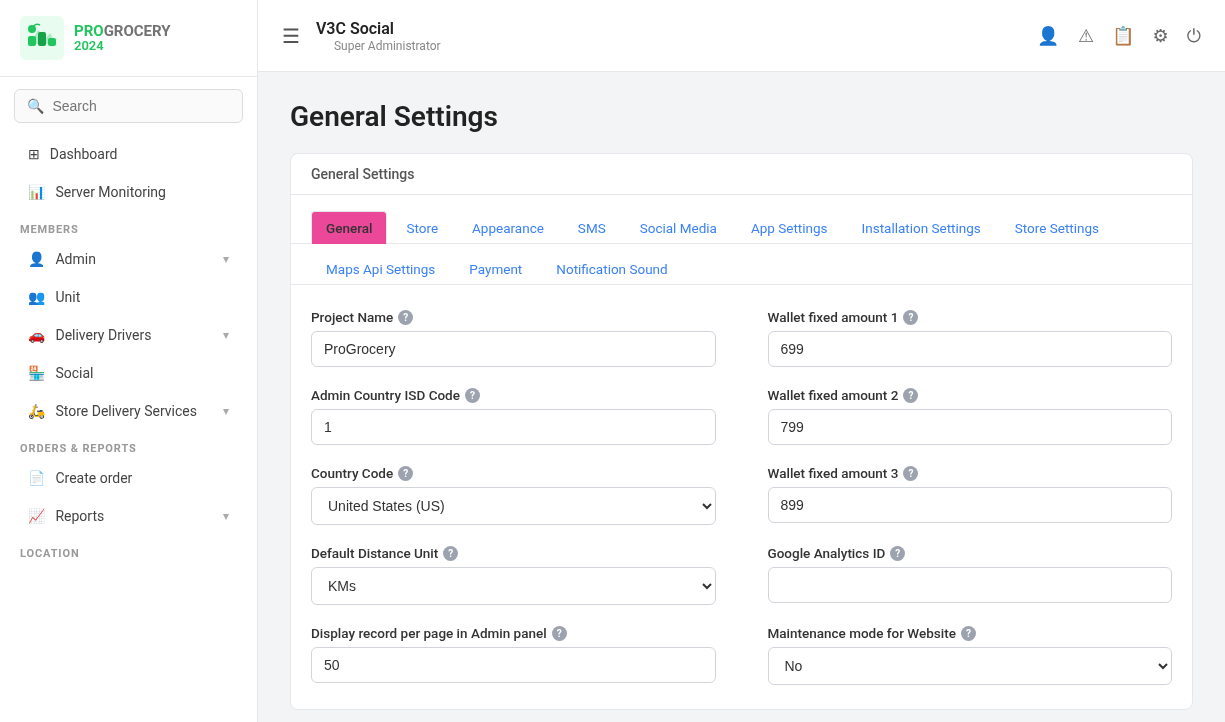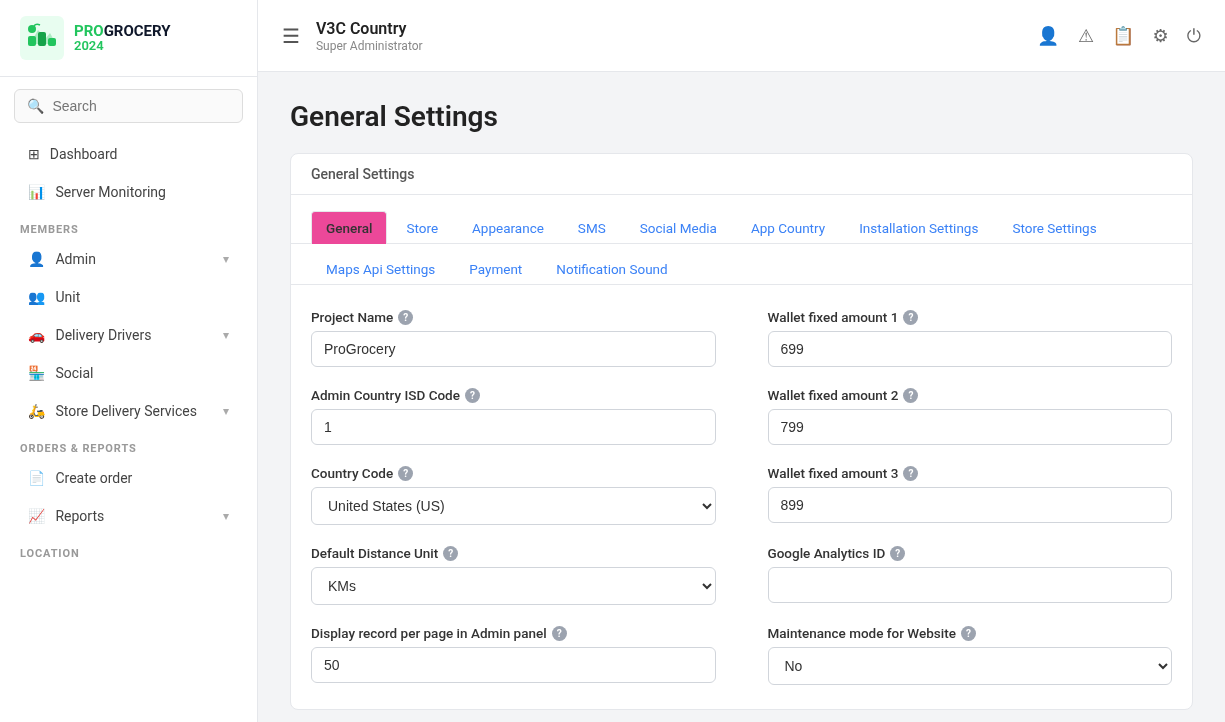--- a/index.html
+++ b/index.html
@@ -85,21 +85,21 @@
       border-bottom: 1px solid #e5e7eb;
       padding: 0 24px;
       height: 72px;
       display: flex;
       align-items: center;
       justify-content: space-between;
     }
     .topbar-left { display: flex; align-items: center; gap: 16px; }
     .hamburger { font-size: 20px; cursor: pointer; color: #555; }
     .topbar-title { font-size: 16px; font-weight: 600; color: #222; }
-    .topbar-sub { font-size: 12px; color: #888; margin-top: 1px; }
+    .topbar-sub { font-size: 12px; color: #888; margin-top: 1px; margin-left: 18px; }
     .topbar-right { display: flex; align-items: center; gap: 18px; }
     .topbar-icon { font-size: 18px; color: #666; cursor: pointer; }
 
     #content {
       flex: 1;
       overflow-y: auto;
       padding: 28px 32px;
       background: #f3f4f6;
     }
     .page-title {
@@ -196,21 +196,21 @@
       <rect width="44" height="44" rx="6" fill="#e8fdf0"></rect>
       <path d="M10 28 L18 14 L26 22 L30 17 L36 28 Z" fill="#22c55e" opacity="0.3"></path>
       <rect x="8" y="20" width="8" height="10" rx="2" fill="#22c55e"></rect>
       <rect x="18" y="16" width="8" height="14" rx="2" fill="#16a34a"></rect>
       <rect x="28" y="22" width="8" height="8" rx="2" fill="#22c55e"></rect>
       <circle cx="12" cy="13" r="4" fill="#22c55e"></circle>
       <path d="M14 10 Q16 7 20 9" stroke="#22c55e" stroke-width="1.5" fill="none"></path>
     </svg>
     <div class="logo-text">
       <div class="logo-pro">
-        <span>PRO</span><span style="color:#0f172a">GROCERY</span>
+        <span>PRO</span><span style="color:#737373">GROCERY</span>
       </div>
       <div class="logo-year">2024</div>
     </div>
   </div>
 
   <div id="search-box">
     <span class="search-icon-svg">🔍</span>
     <input type="text" placeholder="Search" style="">
   </div>
 
@@ -262,21 +262,21 @@
 
   <div class="nav-section-label">LOCATION</div>
 </div>
 
 <div id="main">
 
   <div id="topbar">
     <div class="topbar-left">
       <span class="hamburger">☰</span>
       <div>
-        <div class="topbar-title">V3C Country</div>
+        <div class="topbar-title">V3C Social</div>
         <div class="topbar-sub">Super Administrator</div>
       </div>
     </div>
     <div class="topbar-right">
       <span class="topbar-icon">👤</span>
       <span class="topbar-icon">⚠</span>
       <span class="topbar-icon">📋</span>
       <span class="topbar-icon">⚙</span>
       <span class="topbar-icon">⏻</span>
     </div>
@@ -287,21 +287,21 @@
 
     <div class="card">
       <div class="card-header">General Settings</div>
 
       <div class="tabs-row">
         <a class="tab active">General</a>
         <a class="tab">Store</a>
         <a class="tab">Appearance</a>
         <a class="tab">SMS</a>
         <a class="tab">Social Media</a>
-        <a class="tab">App Country</a>
+        <a class="tab">App Settings</a>
         <a class="tab">Installation Settings</a>
         <a class="tab">Store Settings</a>
       </div>
       <div style="padding: 0 20px; display:flex; flex-wrap:wrap; gap:4px; border-bottom:1px solid #e5e7eb;">
         <a class="tab" style="margin-top:8px;">Maps Api Settings</a>
         <a class="tab" style="margin-top:8px;">Payment</a>
         <a class="tab" style="margin-top:8px;">Notification Sound</a>
       </div>
 
       <div class="form-area">

